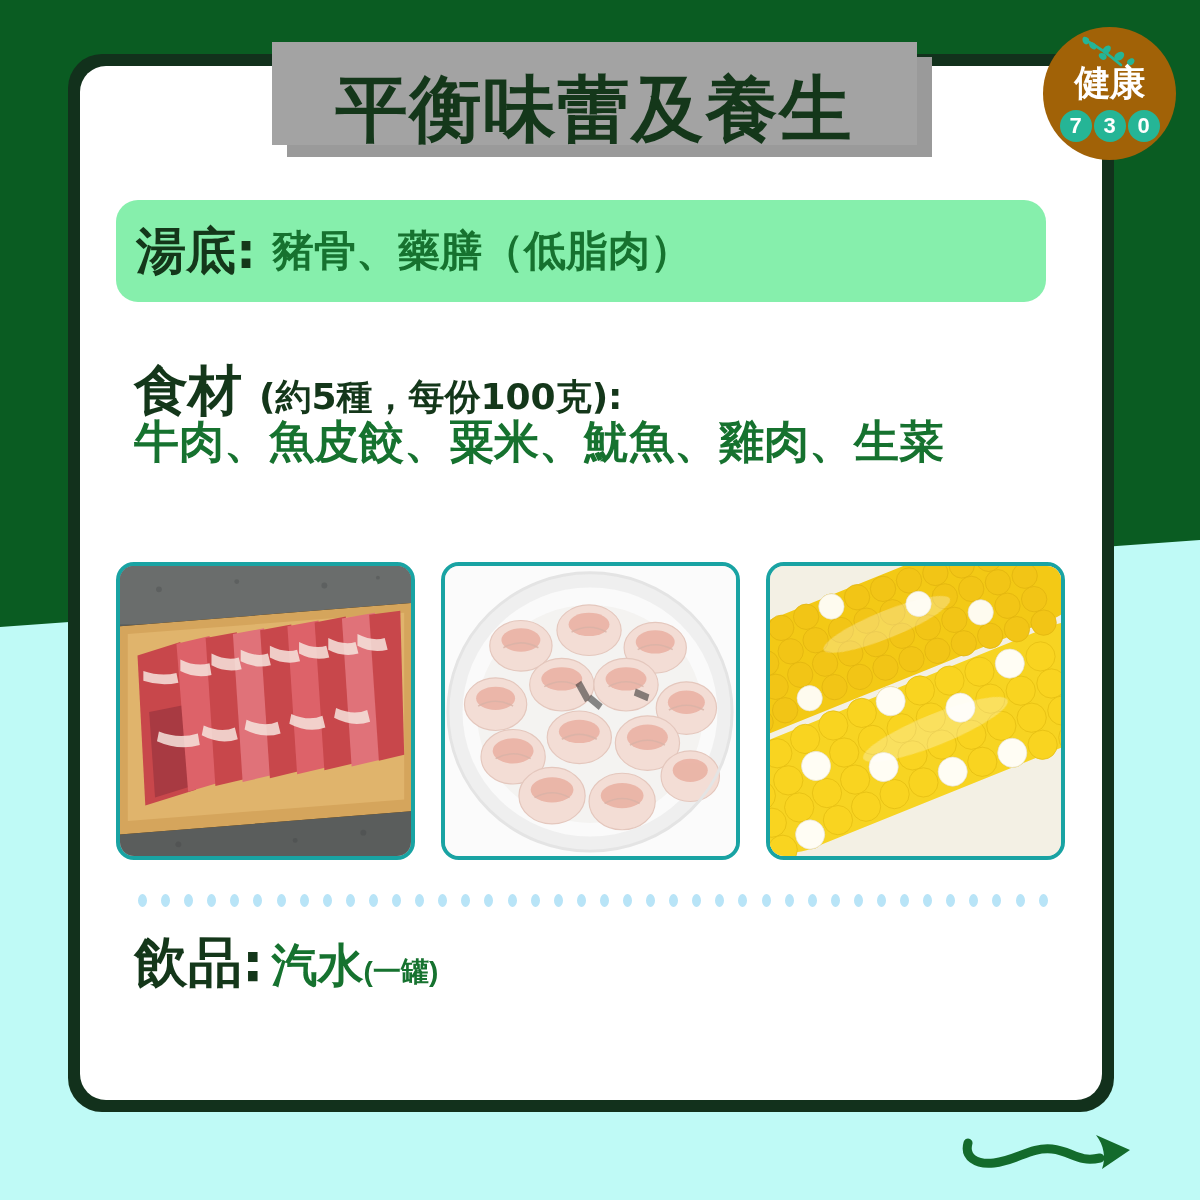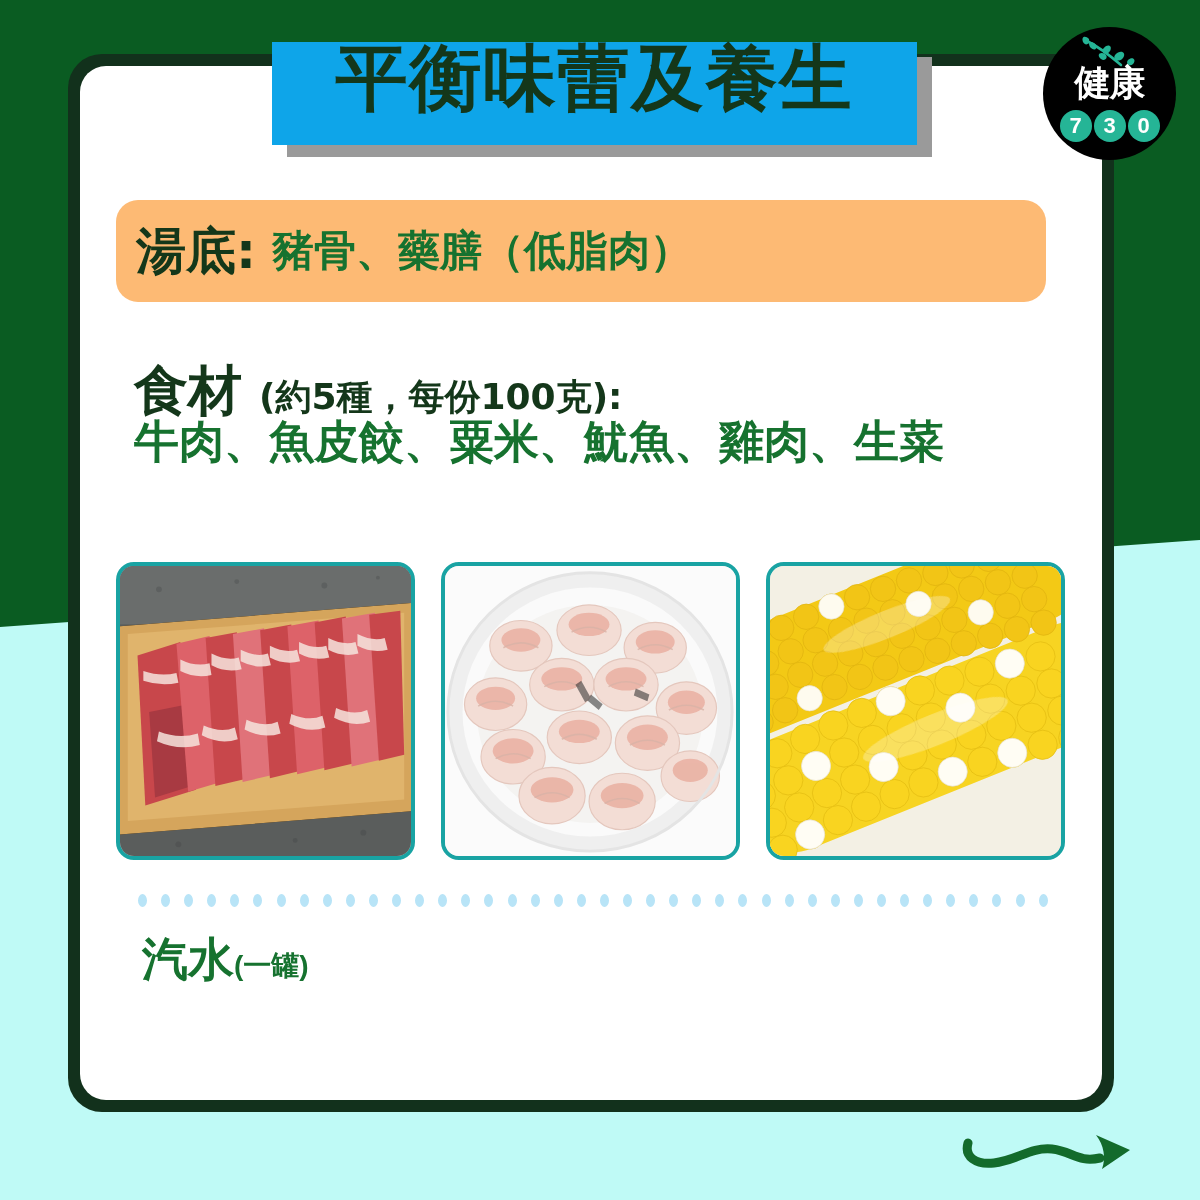--- a/index.html
+++ b/index.html
@@ -62,45 +62,45 @@
     height: 100px;
     background: #9a9a9a;
     z-index: 4;
   }
   .title-banner {
     position: absolute;
     left: 272px;
     top: 42px;
     width: 645px;
     height: 103px;
-    background: #0ea5e9;
+    background: #a3a3a3;
     z-index: 5;
     display: flex;
-    align-items: flex-start;
+    align-items: flex-end;
     justify-content: center;
   }
   .title-text {
     font-family: "DejaVu Sans", "Liberation Sans", sans-serif;
     font-size: 72px;
     font-weight: bold;
     color: #14371a;
     letter-spacing: 2px;
     line-height: 1;
     white-space: nowrap;
   }
 
   
   .logo {
     position: absolute;
     left: 1043px;
     top: 27px;
     width: 133px;
     height: 133px;
     border-radius: 50%;
-    background: #000000;
+    background: #a16207;
     z-index: 9;
   }
   .logo-leaf {
     position: absolute;
     left: 38px;
     top: 8px;
     width: 58px;
     height: 38px;
   }
   .logo-word {
@@ -140,21 +140,21 @@
     line-height: 1;
   }
 
   
   .soup-pill {
     position: absolute;
     left: 116px;
     top: 200px;
     width: 930px;
     height: 102px;
-    background: #fdba74;
+    background: #86efac;
     border-radius: 22px;
     z-index: 6;
     display: flex;
     align-items: center;
     padding-left: 20px;
     box-sizing: border-box;
   }
   .lbl-dark {
     font-family: "DejaVu Sans", "Liberation Sans", sans-serif;
     font-size: 50px;
@@ -635,20 +635,21 @@
       <span class="dot"></span>
       <span class="dot"></span>
       <span class="dot"></span>
     <span class="dot"></span>
       <span class="dot"></span>
       <span class="dot"></span>
       <span class="dot"></span>
   </div>
 
   <div class="drink-row">
+    <span class="drink-label">飲品:</span>
     <span class="drink-value">汽水</span>
     <span class="drink-note">(一罐)</span>
   </div>
 
   <svg class="arrow" viewBox="0 0 200 60">
     <path d="M8 18 C4 32, 16 40, 34 38 C58 35, 70 22, 92 24 C112 26, 118 38, 140 33" stroke="#136b2c" stroke-width="9" fill="none" stroke-linecap="round"></path>
     <path d="M136 10 L170 25 L142 44 C146 33, 144 20, 136 10 Z" fill="#136b2c"></path>
   </svg>
 
 </div>

